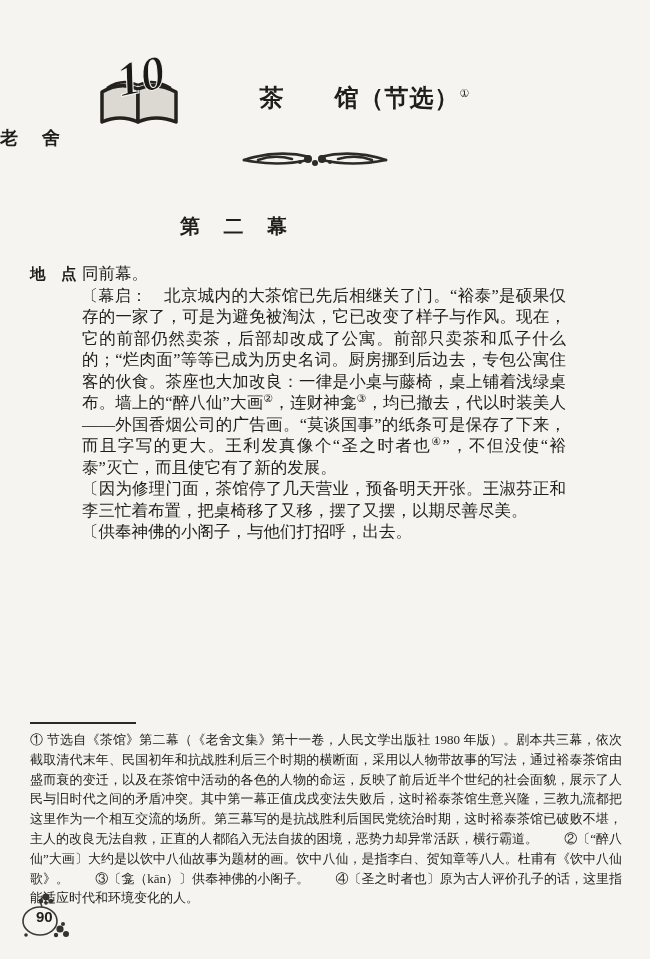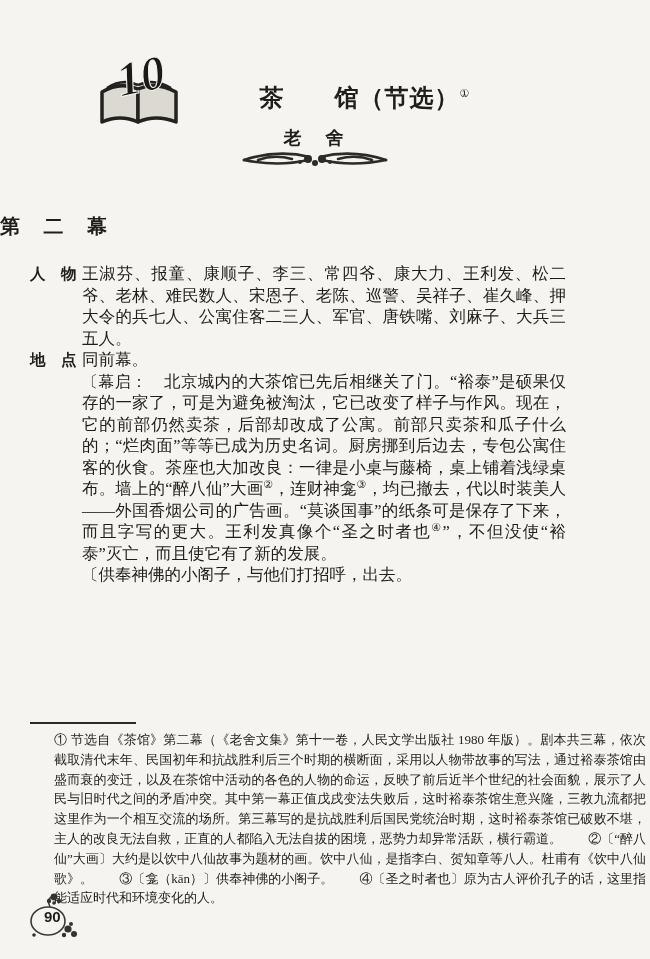--- a/index.html
+++ b/index.html
@@ -18,28 +18,29 @@
 
   
   .title {
     position:absolute; top:66px; left:0; width:630px; margin:16px;
     text-align:center; font-size:24px; font-weight:700; letter-spacing:1px;padding-left:34px;
   }
   .title sup, .stage sup { font-size:11px; font-weight:400; line-height:0; vertical-align:super; }
 
   .author {
     position:absolute; top:126px; left:0; width:630px;
-    text-align:center; font-size:18px; font-weight:700; letter-spacing:3px;
+    text-align:left; font-size:18px; font-weight:700; letter-spacing:3px;
   }
   .flourish { position:absolute; top:148px; left:0; width:630px; text-align:center; }
 
   .act {
     position:absolute; top:213px; left:0; width:460px; margin:0;
-    font-size:20px; font-weight:700; letter-spacing:9px;
+    text-align:center; font-size:20px; font-weight:700; letter-spacing:9px;
     font-family:"Liberation Sans","DejaVu Sans",sans-serif;
+    padding-left:8px;
   }
 
   
   .content {
     position:absolute; top:263px; left:30px; width:536px;
     font-size:16.5px; line-height:21.5px; text-align:justify;
   }
   .meta-row { display:flex; }
   .meta-label {
     flex:0 0 52px; font-weight:700;
@@ -52,27 +53,27 @@
   .stage p { margin:0; text-align:justify; }
   .lead { font-weight:400; font-family:"Liberation Sans","DejaVu Sans",sans-serif; font-size:16px; }
 
   
   .fn-divider {
     position:absolute; top:722px; left:30px; width:106px;
     border-top:2px solid #2b2a27;
   }
   .footnotes {
     position:absolute; top:730px; left:30px; width:592px;
-    font-size:13px; line-height:19.8px; text-align:justify;margin-left:24px;
+    font-size:13px; line-height:19.8px; text-align:justify;
   }
   .fn::after { content:"　　"; }
   .fn:last-child::after { content:""; }
 
   
-  .page-no-wrap { position:absolute; left:20px; top:891px; width:74px; height:58px;text-decoration:underline; }
+  .page-no-wrap { position:absolute; left:12px; top:891px; width:74px; height:58px;text-decoration:underline; }
   .page-no-wrap svg { position:absolute; left:0; top:0; }
   .page-no {
     position:absolute; left:24px; top:17px;
     font-size:15px; font-weight:700;
     font-family:"Liberation Sans","DejaVu Sans",sans-serif;
   }
 </style>
 </head>
 <body>
 
@@ -108,33 +109,30 @@
         <circle cx="60" cy="14" r="2"></circle>
         <circle cx="90" cy="14" r="2"></circle>
       </g>
     </svg>
   </div>
 
   <h2 class="act">第 二 幕</h2>
 
   <div class="content">
 
-    <div class="meta-row">
-      <span class="meta-label">人　物</span>
-      <span class="meta-text">王淑芬、报童、康顺子、李三、常四爷、康大力、王利发、松二爷、老林、难民数人、宋恩子、老陈、巡警、吴祥子、崔久峰、押大令的兵七人、公寓住客二三人、军官、唐铁嘴、刘麻子、大兵三五人。</span>
-    </div>
 
 
     <div class="meta-row">
       <span class="meta-label">地　点</span>
       <span class="meta-text">同前幕。</span>
     </div>
 
     <div class="stage">
       <p><span class="lead">〔幕启：</span><span>　北京城内的大茶馆已先后相继关了门。“裕泰”是硕果仅存的一家了，可是为避免被淘汰，它已改变了样子与作风。现在，它的前部仍然卖茶，后部却改成了公寓。前部只卖茶和瓜子什么的；“烂肉面”等等已成为历史名词。厨房挪到后边去，专包公寓住客的伙食。茶座也大加改良：一律是小桌与藤椅，桌上铺着浅绿桌布。墙上的“醉八仙”大画<sup>②</sup>，连财神龛<sup>③</sup>，均已撤去，代以时装美人——外国香烟公司的广告画。“莫谈国事”的纸条可是保存了下来，而且字写的更大。王利发真像个“圣之时者也<sup>④</sup>”，不但没使“裕泰”灭亡，而且使它有了新的发展。</span></p>
+      <p>〔因为修理门面，茶馆停了几天营业，预备明天开张。王淑芬正和李三忙着布置，把桌椅移了又移，摆了又摆，以期尽善尽美。</p>
       <p>〔供奉神佛的小阁子，与他们打招呼，出去。</p>
     </div>
   </div>
 
   <div class="fn-divider"></div>
   <div class="footnotes">
     <span class="fn">① 节选自《茶馆》第二幕（《老舍文集》第十一卷，人民文学出版社 1980 年版）。剧本共三幕，依次截取清代末年、民国初年和抗战胜利后三个时期的横断面，采用以人物带故事的写法，通过裕泰茶馆由盛而衰的变迁，以及在茶馆中活动的各色的人物的命运，反映了前后近半个世纪的社会面貌，展示了人民与旧时代之间的矛盾冲突。其中第一幕正值戊戌变法失败后，这时裕泰茶馆生意兴隆，三教九流都把这里作为一个相互交流的场所。第三幕写的是抗战胜利后国民党统治时期，这时裕泰茶馆已破败不堪，主人的改良无法自救，正直的人都陷入无法自拔的困境，恶势力却异常活跃，横行霸道。</span><span class="fn">②〔“醉八仙”大画〕大约是以饮中八仙故事为题材的画。饮中八仙，是指李白、贺知章等八人。杜甫有《饮中八仙歌》。</span><span class="fn">③〔龛（kān）〕供奉神佛的小阁子。</span><span class="fn">④〔圣之时者也〕原为古人评价孔子的话，这里指能适应时代和环境变化的人。</span>
   </div>
 
   <div class="page-no-wrap">

